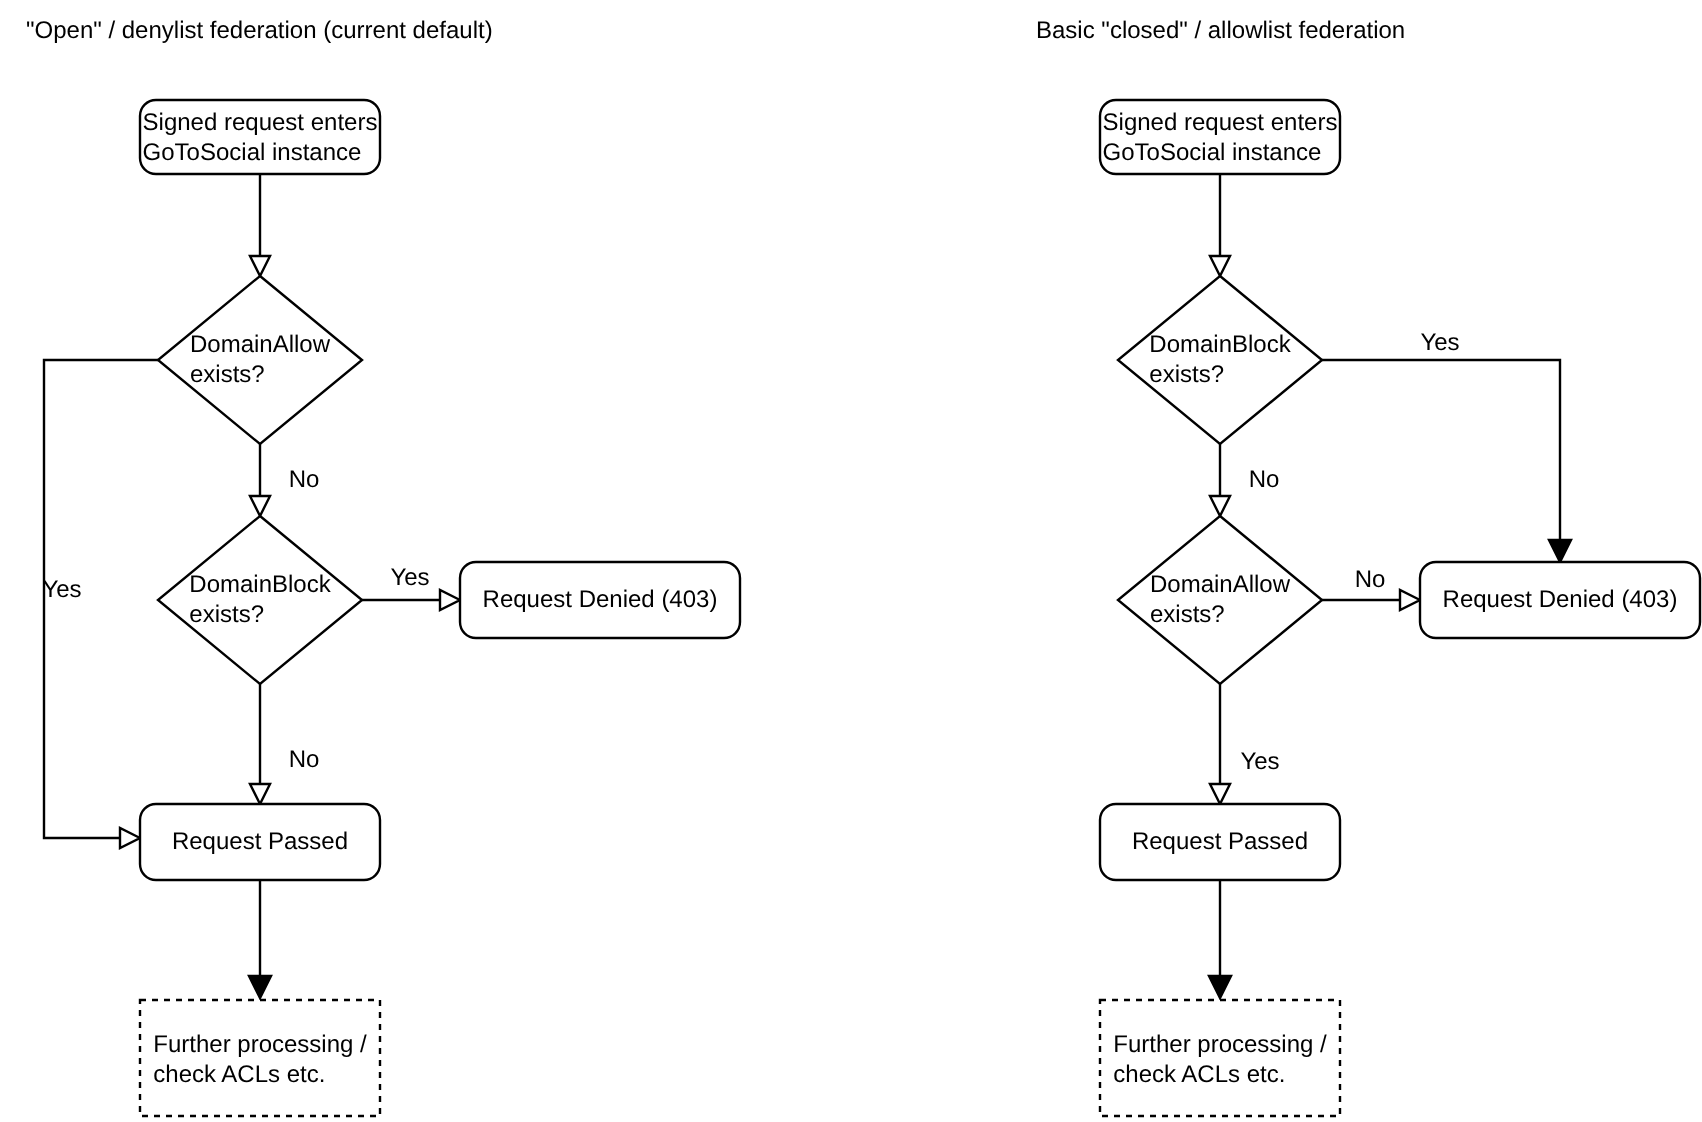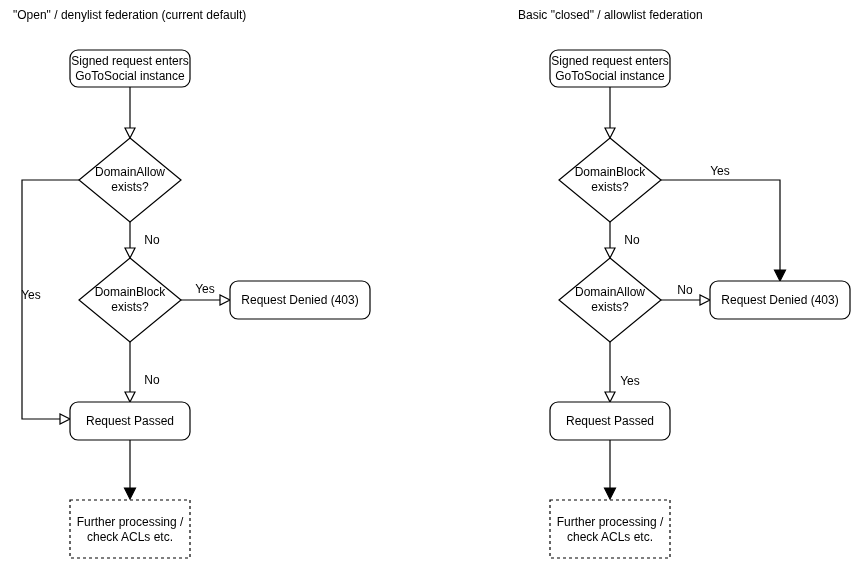--- a/index.html
+++ b/index.html
@@ -19,21 +19,21 @@
     position: absolute;
     left: 0;
     top: 0;
   }
   .lbl {
     position: absolute;
     font-family: "Liberation Sans", sans-serif;
     font-size: 12px;
     line-height: 15px;
     color: #000000;
-    text-align: center;
+    text-align: left;
     white-space: nowrap;
     transform: translate(-50%, -50%);
   }
   .lbl.title {
     transform: none;
     text-align: left;
   }
   .lbl.baseline {
     transform: translate(-50%, -100%);
   }

